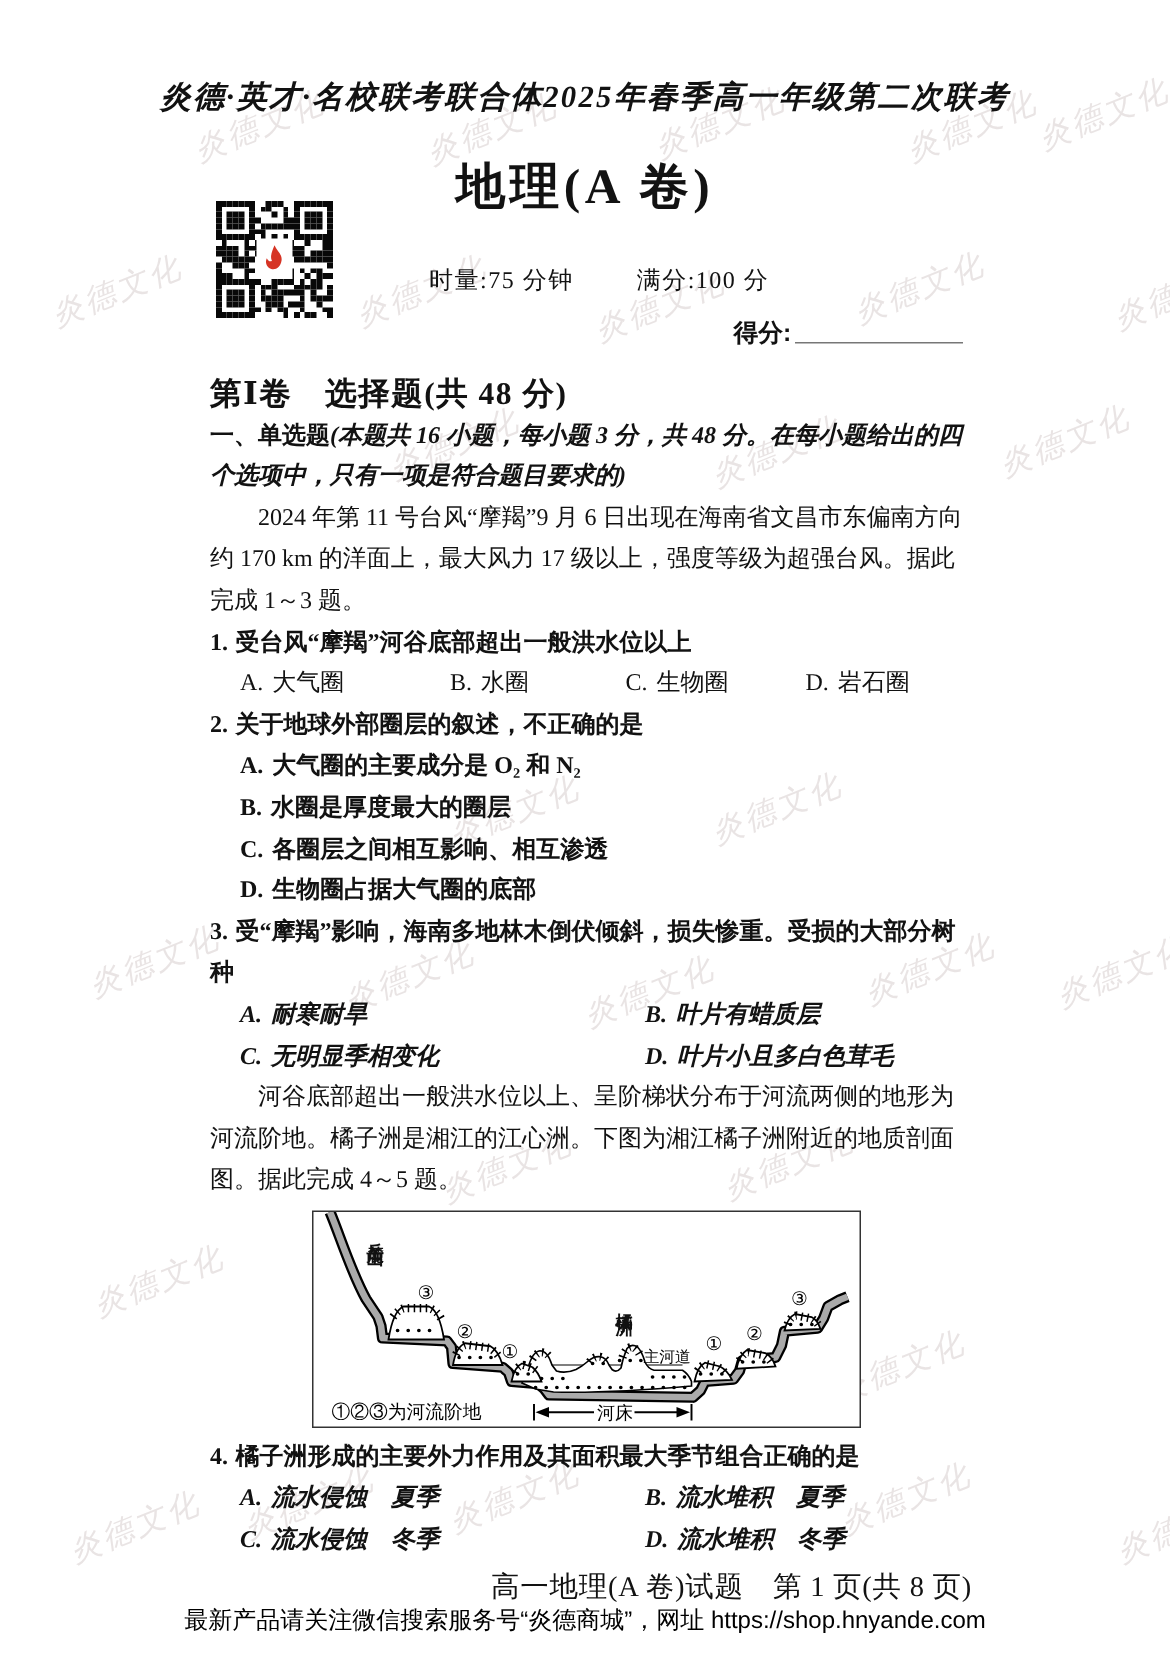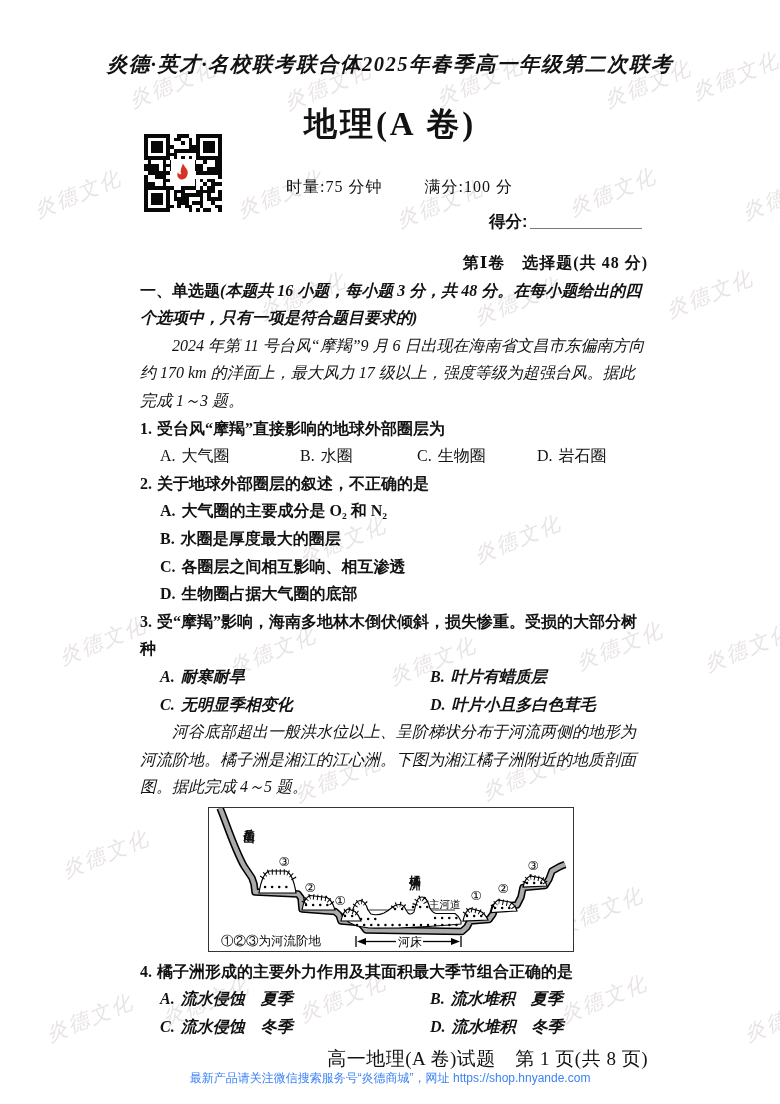--- a/index.html
+++ b/index.html
@@ -24,46 +24,46 @@
       display:flex;align-items:center;justify-content:center;}
   .info-line{position:absolute;left:286px;top:177px;z-index:2;font-size:16px;letter-spacing:1px;}
   .info-line span{margin-right:42px;}
   .score-line{position:absolute;left:489px;top:211px;z-index:2;font-size:16.5px;font-weight:bold;
       font-family:Liberation Sans, sans-serif;}
   .score-blank{display:inline-block;width:112px;height:14px;border-bottom:1.5px solid #777;
       vertical-align:-2px;margin-left:2px;}
   
   .main{position:absolute;left:140px;top:249px;width:508px;z-index:2;
       font-size:16px;line-height:27.6px;}
-  .section-title{text-align:right;font-weight:bold;font-size:16px;letter-spacing:1px;}
+  .section-title{text-align:left;font-weight:bold;font-size:21px;letter-spacing:1px;}
   .instr{margin:0;font-weight:bold;}
   .instr .lead{font-family:"Liberation Sans","DejaVu Sans",sans-serif;}
   .instr .rest{font-style:italic;}
-  .passage{margin:0;text-indent:2em;font-style:italic;}
+  .passage{margin:0;text-indent:2em;}
   .question{margin:0;}
   .q-stem{font-weight:bold;}
   .q-num{margin-right:5px;}
   .opts-row4{display:flex;padding-left:20px;font-weight:normal;}
   .opts-row4 .opt:nth-child(1){width:140px;}
   .opts-row4 .opt:nth-child(2){width:117px;}
   .opts-row4 .opt:nth-child(3){width:120px;}
   .opts-row4 .opt:nth-child(4){flex:1;}
   .opts-stack{padding-left:20px;font-weight:bold;}
   .opts-stack .opt{display:block;}
   .opts-grid{display:grid;grid-template-columns:270px 1fr;padding-left:20px;font-weight:bold;font-style:italic;}
   .olabel{margin-right:6px;}
   
   .diagram{margin:6px 0 6px 68px;width:364px;height:143px;border:1.5px solid #333;
       position:relative;background:#fff;}
   .diagram svg{display:block;}
   .vlabel{position:absolute;writing-mode:vertical-rl;font-size:11.5px;line-height:13px;
       letter-spacing:2px;color:#111;font-weight:bold;}
   .page-footer{text-align:right;font-size:19px;margin-top:4px;letter-spacing:0.5px;}
   .bottom-notice{position:absolute;top:1070px;left:0;width:780px;text-align:center;z-index:2;
-      font-family:"Liberation Sans","DejaVu Sans",sans-serif;font-size:12px;color:#3b82f6;}
+      font-family:"Liberation Sans","DejaVu Sans",sans-serif;font-size:16px;color:#000000;}
 </style>
 </head>
 <body>
 
 <div class="page">
   <div class="wm-layer">
       <div class="wm" style="left: 125px; top: 88px;">炎德文化</div>
       <div class="wm" style="left: 280px; top: 90px;">炎德文化</div>
       <div class="wm" style="left: 432px; top: 86px;">炎德文化</div>
       <div class="wm" style="left: 600px; top: 88px;">炎德文化</div>
@@ -558,21 +558,21 @@
   </div>
 
   <div class="main">
     <div class="section-title">第Ⅰ卷　选择题(共 48 分)</div>
 
     <p class="instr"><span class="lead">一、单选题</span><span class="rest">(本题共 16 小题，每小题 3 分，共 48 分。在每小题给出的四个选项中，只有一项是符合题目要求的)</span></p>
 
     <p class="passage">2024 年第 11 号台风“摩羯”9 月 6 日出现在海南省文昌市东偏南方向约 170 km 的洋面上，最大风力 17 级以上，强度等级为超强台风。据此完成 1～3 题。</p>
 
     <div class="question">
-      <div class="q-stem"><span class="q-num">1.</span><span>受台风“摩羯”直接影响的地球外部圈层为</span></div>
+      <div class="q-stem"><span class="q-num">1.</span><span>受台风“摩羯”河谷底部超出一般洪水位以上</span></div>
       <div class="opts-row4">
         <span class="opt"><span class="olabel">A.</span><span>大气圈</span></span>
         <span class="opt"><span class="olabel">B.</span><span>水圈</span></span>
         <span class="opt"><span class="olabel">C.</span><span>生物圈</span></span>
         <span class="opt"><span class="olabel">D.</span><span>岩石圈</span></span>
       </div>
     </div>
 
     <div class="question">
       <div class="q-stem"><span class="q-num">2.</span><span>关于地球外部圈层的叙述，不正确的是</span></div>

